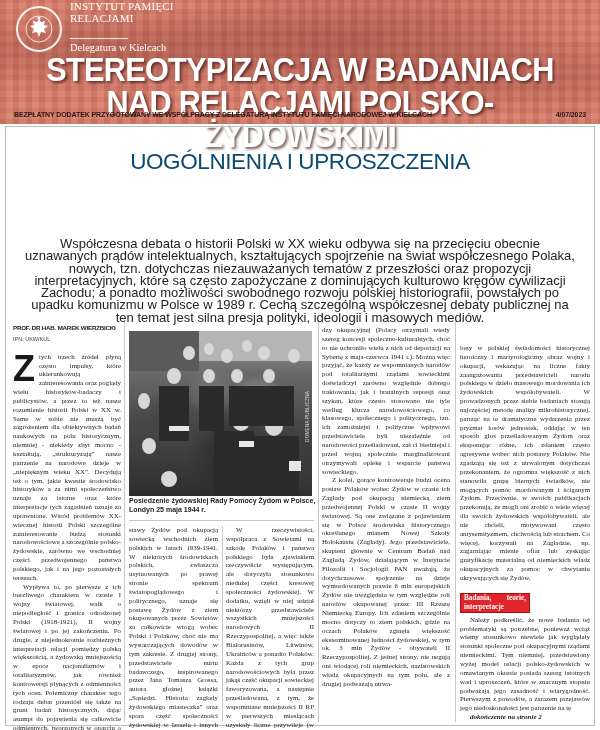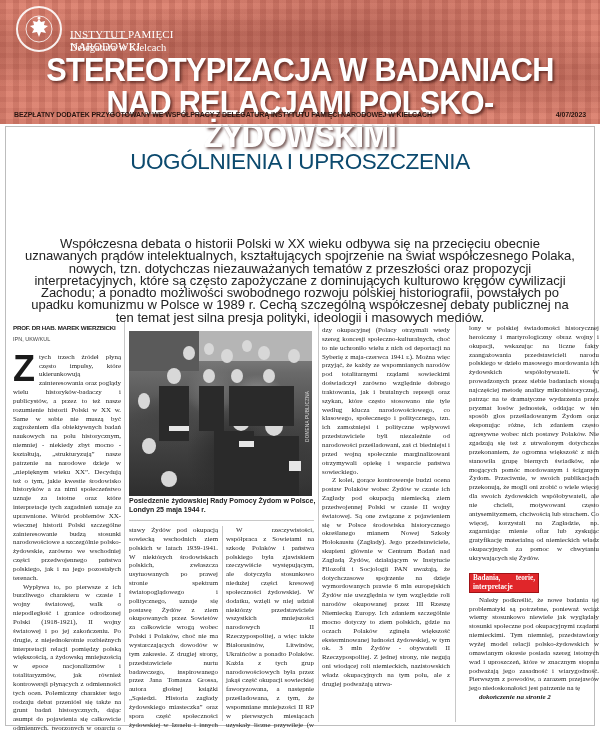--- a/index.html
+++ b/index.html
@@ -17,21 +17,21 @@
       repeating-linear-gradient(0deg, rgba(150,70,60,0.12) 0 5px, rgba(240,160,145,0.08) 5px 11px),
       #d9816f;
   }
   .logo-emblem {
     position: absolute; left: 16px; top: 6px; width: 46px; height: 46px;
     border-radius: 50%; border: 2px solid rgba(255,255,255,0.9);
     display: flex; align-items: center; justify-content: center;
   }
   .logo-emblem svg { width: 40px; height: 40px; }
   .inst-name {
-    position: absolute; left: 70px; top: 28px; color: #ffffff;
+    position: absolute; left: 70px; top: 0; color: #ffffff;
     font-family: "Liberation Serif", serif; font-size: 11px; line-height: 12px; letter-spacing: 0.2px;
   }
   .inst-divider { position: absolute; left: 70px; top: 38px; width: 58px; height: 1px; background: rgba(255,255,255,0.85); }
   .inst-branch { position: absolute; left: 70px; top: 42px; color: #ffffff; font-size: 10.5px; }
 
   .main-title {
     position: absolute; left: 0; top: 53px; width: 600px; text-align: center; color: #ffffff;
     font-family: "Liberation Sans", sans-serif; font-weight: bold; font-size: 33px; line-height: 33px;
     letter-spacing: -0.8px; transform: scaleX(0.93);
     text-shadow: 2px 2px 3px rgba(60,20,15,0.7);
@@ -110,21 +110,21 @@
 <div class="masthead">
   <div class="logo-emblem">
     <svg viewBox="0 0 40 40">
       <circle cx="20" cy="20" r="13" fill="none" stroke="#ffffff" stroke-width="0.8"></circle>
       <path d="M20 10 L22 13 L26 12 L25 16 L29 17 L25 20 L27 24 L22 23 L20 28 L18 23 L13 24 L15 20 L11 17 L15 16 L14 12 L18 13 Z" fill="#ffffff"></path>
       <circle cx="20" cy="9" r="1.5" fill="#ffffff"></circle>
     </svg>
   </div>
   <div class="inst-name">
     <div>INSTYTUT PAMIĘCI</div>
-    <div>NARODOWEJ</div>
+    <div>RELACJAMI</div>
   </div>
   <div class="inst-divider"></div>
   <div class="inst-branch">Delegatura w Kielcach</div>
 
   <div class="main-title">
     <div>STEREOTYPIZACJA W BADANIACH</div>
     <div>NAD RELACJAMI POLSKO-ŻYDOWSKIMI</div>
   </div>
 
   <div class="supplement-line">
@@ -202,20 +202,20 @@
   <p>W rzeczywistości, współpraca z Sowietami na szkodę Polaków i państwa polskiego była zjawiskiem rzeczywiście występującym, ale dotyczyła stosunkowo niedużej części kresowej społeczności żydowskiej. W dodatku, wzięli w niej udział niektórzy przedstawiciele wszystkich mniejszości narodowych II Rzeczypospolitej, a więc także Białorusinów, Litwinów, Ukraińców a ponadto Polaków. Każda z tych grup narodowościowych była przez jakąś część okupacji sowieckiej faworyzowana, a następnie prześladowana, z tym, że wspomniane mniejszości II RP w pierwszych miesiącach uzyskały liczne przywileje (w tym czasie Polacy, zwłaszcza ich elity, byli brutalnie represjonowani oraz utracili suwerenność na terytorium własnego państwa), a od połowy 1940 r. Białorusini, Litwini, Ukraińcy i Żydzi znaleźli się na celowniku sowieckiej wła-</p>
 </div>
 <div class="vrule" style="left:318px; top:322px; height:400px;"></div>
 
 <div class="col" style="left:322px; top:326px; width:128px;">
   <p class="noindent">dzy okupacyjnej (Polacy otrzymali wtedy szereg koncesji społeczno-kulturalnych, choć to nie uchroniło wielu z nich od deportacji na Syberię z maja-czerwca 1941 r.). Można więc przyjąć, że każdy ze wspomnianych narodów pod totalitarnymi rządami sowieckimi doświadczył zarówno względnie dobrego traktowania, jak i brutalnych represji oraz szykan, które często stosowano nie tyle według klucza narodowościowego, co klasowego, społecznego i politycznego, tzn. ich zamożniejsi i polityczne wpływowi przedstawiciele byli niezależnie od narodowości prześladowani, zaś ci biedniejsi i przed wojną społecznie marginalizowani otrzymywali opiekę i wsparcie państwa sowieckiego.</p>
   <p>Z kolei, gorące kontrowersje budzi ocena postaw Polaków wobec Żydów w czasie ich Zagłady pod okupacją niemiecką ziem przedwojennej Polski w czasie II wojny światowej. Są one związane z pojawieniem się w Polsce środowiska historycznego określanego mianem Nowej Szkoły Holokaustu (Zagłady). Jego przedstawiciele, skupieni głównie w Centrum Badań nad Zagładą Żydów, działającym w Instytucie Filozofii i Socjologii PAN uważają, że dotychczasowe spojrzenie na dzieje wymordowanych prawie 6 mln europejskich Żydów nie uwzględnia w tym względzie roli narodów okupowanej przez III Rzeszę Niemiecką Europy. Ich zdaniem szczególnie mocno dotyczy to ziem polskich, gdzie na oczach Polaków zginęła większość eksterminowanej ludności żydowskiej, w tym ok. 3 mln Żydów - obywateli II Rzeczypospolitej. Z jednej strony, nie negują oni wiodącej roli niemieckich, nazistowskich władz okupacyjnych na tym polu, ale z drugiej podważają utrwa-</p>
 </div>
 <div class="vrule" style="left:455px; top:322px; height:400px;"></div>
 
-<div class="col" style="left:460px; top:324px; width:130px;margin-left:9px;">
+<div class="col" style="left:460px; top:344px; width:130px;">
   <p class="noindent">lony w polskiej świadomości historycznej heroiczny i martyrologiczny obraz wojny i okupacji, wskazując na liczne fakty zaangażowania przedstawicieli narodu polskiego w dzieło masowego mordowania ich żydowskich współobywateli. W prowadzonych przez siebie badaniach stosują najczęściej metodę analizy mikrohistorycznej, patrząc na te dramatyczne wydarzenia przez pryzmat losów jednostek, oddając w ten sposób głos prześladowanym Żydom oraz eksponując różne, ich zdaniem często agresywne wobec nich postawy Polaków. Nie zgadzają się też z utrwalonym dotychczas przekonaniem, że ogromna większość z nich stanowiła grupę biernych świadków, nie mogących pomóc mordowanym i ściganym Żydom. Przeciwnie, w swoich publikacjach przekonują, że mogli oni zrobić o wiele więcej dla swoich żydowskich współobywateli, ale nie chcieli, motywowani często antysemityzmem, chciwością lub strachem. Co więcej, korzystali na Zagładzie, np. zagarniając mienie ofiar lub zyskując gratyfikację materialną od niemieckich władz okupacyjnych za pomoc w chwytaniu ukrywających się Żydów.</p>
   <div style="margin-top:4px; width:70px;">
     <span class="subhead">Badania, teorie, interpretacje</span>
   </div>
   <p>Należy podkreślić, że nowe badania tej problematyki są potrzebne, ponieważ wciąż wiemy stosunkowo niewiele jak wyglądały stosunki społeczne pod okupacyjnymi rządami niemieckimi. Tym niemniej, przedstawiony wyżej model relacji polsko-żydowskich w omawianym okresie posiada szereg istotnych wad i uproszczeń, które w znacznym stopniu podważają jego zasadność i wiarygodność. Pierwszym z powodów, a zarazem przejawów jego niedoskonałości jest patrzenie na tę</p>
   <p class="continued">dokończenie na stronie 2</p>
 </div>
 
 </body></html>

